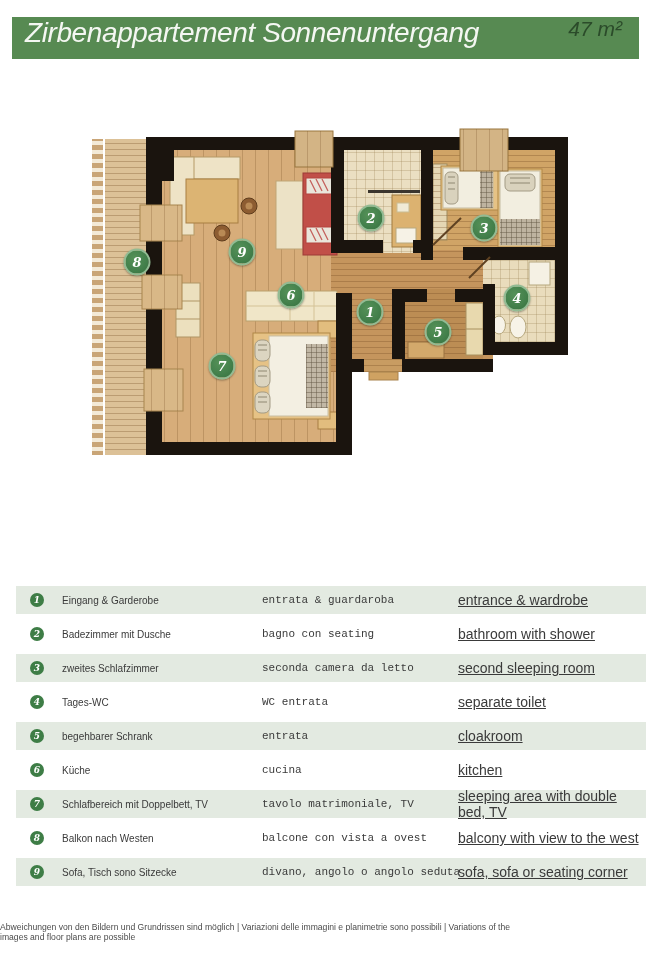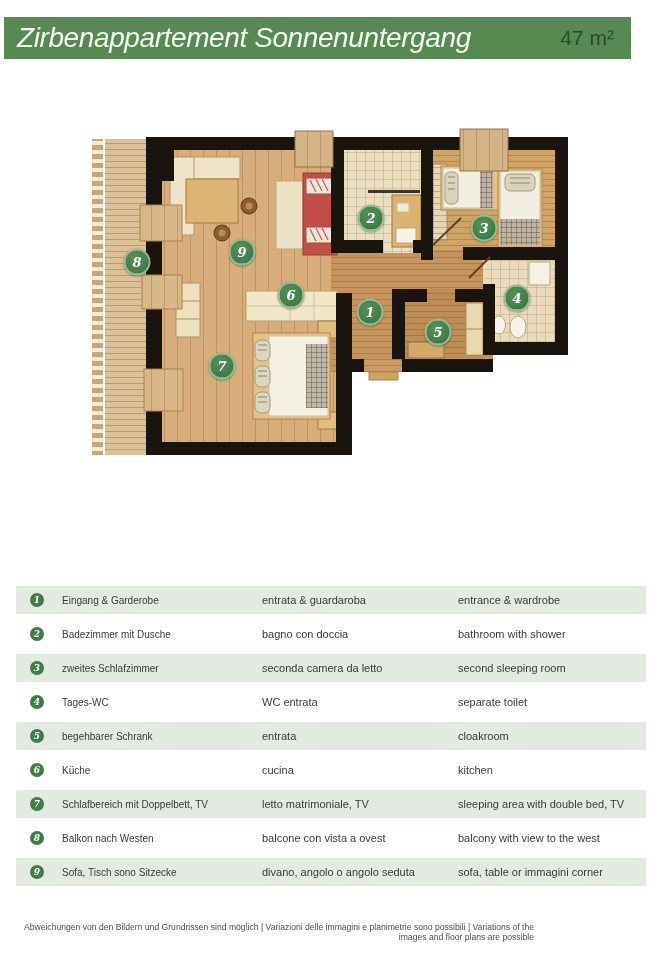--- a/index.html
+++ b/index.html
@@ -2,31 +2,31 @@
 <html style="--header_green: #578a52; --area_green: #2b4b2a; --row_green: #e3eae1; --badge_green: #3e7d46; --marker_green: #44814c;"><head>
 <meta charset="utf-8">
 <style>
   html,body{margin:0;padding:0;}
   body{
     width:662px;height:960px;position:relative;background:#ffffff;
     font-family:"Liberation Sans",sans-serif;overflow:hidden;
   }
   
   .header-bar{
-    position:absolute;left:4px;top:17px;width:627px;height:42px;
+    position:absolute;left:12px;top:17px;width:627px;height:42px;
     background:var(--header_green,#578a52);
-    display:flex;align-items:center;justify-content:space-between;
+    display:flex;justify-content:space-between;
     padding:0 17px 0 13px;box-sizing:border-box;
   }
   .header-title{
     font-style:italic;font-size:28px;color:#f4f7f2;letter-spacing:-0.4px;
     white-space:nowrap;
   }
   .header-area{
-    font-size:21px;color:var(--area_green,#2b4b2a);white-space:nowrap;
+    font-style:italic;font-size:21px;color:var(--area_green,#2b4b2a);white-space:nowrap;
   }
   
   .plan{position:absolute;left:86px;top:107px;width:490px;height:368px;}
   .plan svg{position:absolute;left:0;top:0;}
   .plan-marker{
     position:absolute;width:23px;height:23px;border-radius:50%;
     background:radial-gradient(circle at 40% 35%, #559158 0%, var(--marker_green,#44814c) 55%, #36703d 100%);
     border:2px solid #92bb93;box-sizing:content-box;
     color:#fff;font:italic bold 13px "DejaVu Serif",serif;
     display:flex;align-items:center;justify-content:center;
@@ -40,25 +40,25 @@
     background:var(--row_green,#e3eae1);
     border-top:3px solid #fff;border-bottom:3px solid #fff;
   }
   .lnum{
     position:absolute;left:14px;width:14px;height:14px;border-radius:50%;
     background:var(--badge_green,#3e7d46);color:#fff;
     font:italic bold 9px "DejaVu Serif",serif;
     display:flex;align-items:center;justify-content:center;
   }
   .lde{position:absolute;left:34px;font-size:10px;color:#3a3a3a;margin-left:12px;}
-  .lit{position:absolute;left:246px;font-size:11px;color:#3a3a3a;}
-  .len{position:absolute;left:442px;font-size:11px;color:#3a3a3a;}
+  .lit{position:absolute;left:246px;font-size:11px;color:#3a3a3a;font-family:Liberation Mono, monospace;}
+  .len{position:absolute;left:442px;font-size:14px;color:#3a3a3a;text-decoration:underline;}
   
   .footer{
-    position:absolute;left:0;top:922px;width:534px;text-align:right;
+    position:absolute;left:0;top:922px;width:534px;text-align:left;
     font-size:8.6px;color:#4c4c4c;letter-spacing:0;
   }
 </style>
 </head>
 <body>
 
 <div class="header-bar">
   <span class="header-title">Zirbenappartement Sonnenuntergang</span>
   <span class="header-area">47 m²</span>
 </div>
@@ -213,21 +213,21 @@
 <div class="legend">
   <div class="lrow odd">
     <span class="lnum">1</span>
     <span class="lde">Eingang &amp; Garderobe</span>
     <span class="lit">entrata &amp; guardaroba</span>
     <span class="len">entrance &amp; wardrobe</span>
   </div>
   <div class="lrow">
     <span class="lnum">2</span>
     <span class="lde">Badezimmer mit Dusche</span>
-    <span class="lit">bagno con doccia</span>
+    <span class="lit">bagno con seating</span>
     <span class="len">bathroom with shower</span>
   </div>
   <div class="lrow odd">
     <span class="lnum">3</span>
     <span class="lde">zweites Schlafzimmer</span>
     <span class="lit">seconda camera da letto</span>
     <span class="len">second sleeping room</span>
   </div>
   <div class="lrow">
     <span class="lnum">4</span>
@@ -243,30 +243,30 @@
   </div>
   <div class="lrow">
     <span class="lnum">6</span>
     <span class="lde">Küche</span>
     <span class="lit">cucina</span>
     <span class="len">kitchen</span>
   </div>
   <div class="lrow odd">
     <span class="lnum">7</span>
     <span class="lde">Schlafbereich mit Doppelbett, TV</span>
-    <span class="lit">letto matrimoniale, TV</span>
+    <span class="lit">tavolo matrimoniale, TV</span>
     <span class="len">sleeping area with double bed, TV</span>
   </div>
   <div class="lrow">
     <span class="lnum">8</span>
     <span class="lde">Balkon nach Westen</span>
     <span class="lit">balcone con vista a ovest</span>
     <span class="len">balcony with view to the west</span>
   </div>
   <div class="lrow odd">
     <span class="lnum">9</span>
     <span class="lde">Sofa, Tisch sono Sitzecke</span>
     <span class="lit">divano, angolo o angolo seduta</span>
-    <span class="len">sofa, table or immagini corner</span>
+    <span class="len">sofa, sofa or seating corner</span>
   </div>
 </div>
 
 <div class="footer">Abweichungen von den Bildern und Grundrissen sind möglich | Variazioni delle immagini e planimetrie sono possibili | Variations of the images and floor plans are possible</div>
 
 </body></html>

